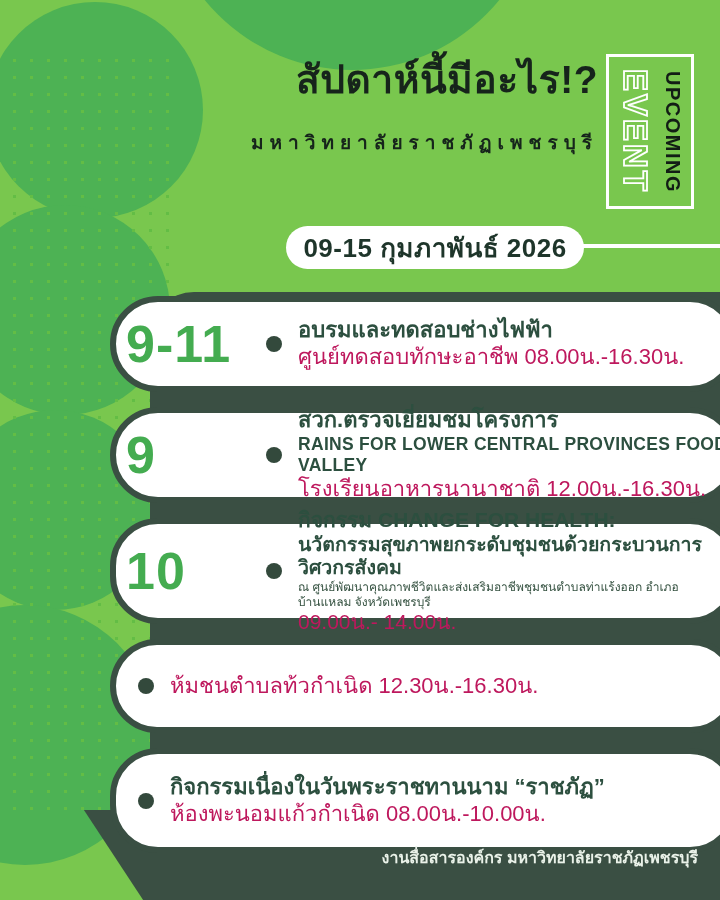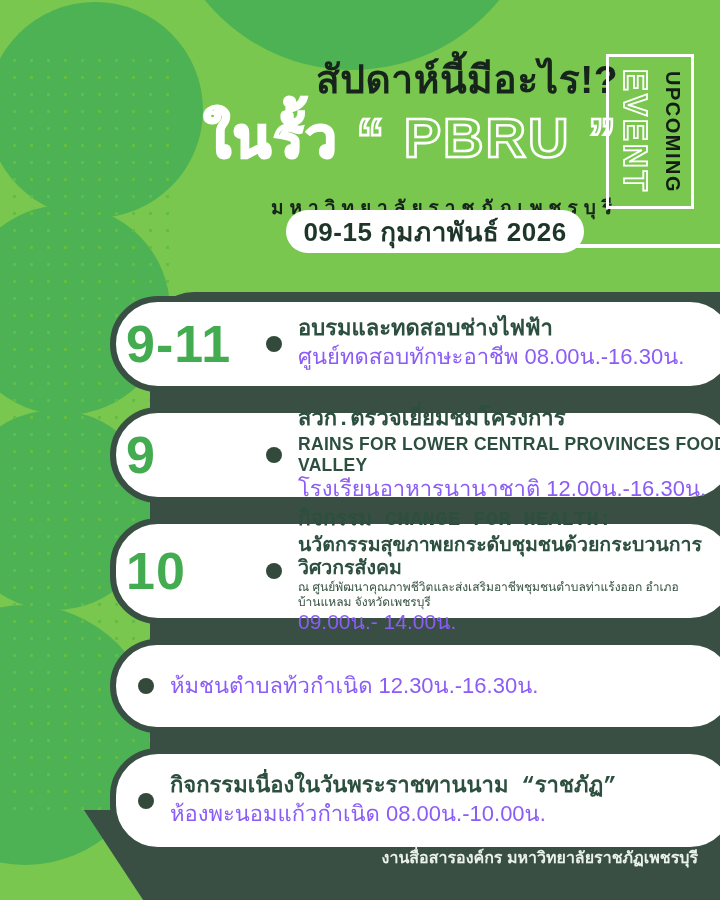--- a/index.html
+++ b/index.html
@@ -14,21 +14,21 @@
   .c-left1{left:-13px;top:2px;width:216px;height:216px;}
   .c-left2{left:-40px;top:205px;width:210px;height:210px;}
   .c-left3{left:-45px;top:410px;width:200px;height:200px;}
   .c-left4{left:-105px;top:605px;width:260px;height:260px;}
   .dots{
     position:absolute;left:6px;top:52px;width:172px;height:762px;
     background-image:radial-gradient(#63BD45 1.6px,transparent 1.8px);
     background-size:17px 17px;
   }
   
-  .header-block{position:absolute;left:136px;top:58px;width:482px;text-align:right;z-index:5;}
+  .header-block{position:absolute;left:116px;top:58px;width:482px;text-align:right;z-index:5;}
   .title-main{
     font-size:39px;font-weight:800;color:#16241B;letter-spacing:0.5px;line-height:1.15;
   }
   .title-outline{
     margin-top:4px;
     font-size:56px;font-weight:800;letter-spacing:2px;line-height:1.1;
     color:transparent;-webkit-text-stroke:2.6px #FFFFFF;
   }
   .university{
     margin-top:24px;
@@ -39,21 +39,21 @@
     border:3px solid #FFFFFF;box-sizing:border-box;z-index:5;
     display:flex;flex-direction:row;align-items:center;justify-content:space-evenly;
   }
   .v-text{writing-mode:vertical-rl;text-orientation:mixed;font-weight:800;}
   .badge-outline{
     font-size:33px;letter-spacing:3px;color:transparent;-webkit-text-stroke:1.8px #FFFFFF;
   }
   .badge-solid{font-size:20px;letter-spacing:1.5px;color:#121D15;}
   .header-line{position:absolute;left:560px;top:244px;width:160px;height:4px;background:#FFFFFF;z-index:4;}
   .date-pill{
-    position:absolute;left:286px;top:210px;width:298px;height:43px;border-radius:22px;
+    position:absolute;left:286px;top:226px;width:298px;height:43px;border-radius:22px;
     background:#FFFFFF;z-index:5;display:flex;align-items:center;justify-content:center;
     font-size:26px;font-weight:800;color:#1E352A;letter-spacing:0.5px;
   }
   
   .panel{
     position:absolute;left:150px;top:292px;width:570px;height:608px;
     background:#3A4F43;border-top-left-radius:44px;z-index:1;
   }
   .bottom-diagonal{
     position:absolute;left:78px;top:810px;width:74px;height:90px;background:#3A4F43;z-index:1;
@@ -68,22 +68,22 @@
   .card-2{top:407px;height:96px;}
   .card-3{top:518px;height:106px;}
   .card-4{top:639px;height:94px;}
   .card-5{top:748px;height:105px;}
   .card-date{
     width:128px;flex:0 0 auto;text-align:left;
     font-size:52px;font-weight:800;color:#44AC50;letter-spacing:1px;
   }
   .bullet{width:16px;height:16px;border-radius:50%;background:#33493C;flex:0 0 auto;margin:0 16px 0 12px;}
   .card-text{display:flex;flex-direction:column;justify-content:center;line-height:1.22;}
-  .t-bold{font-size:22px;font-weight:800;color:#2C4F3F;font-family:Liberation Mono, monospace;}
-  .t-reg{font-size:22px;font-weight:400;color:#8b5cf6;}
+  .t-bold{font-size:22px;font-weight:800;color:#2C4F3F;}
+  .t-reg{font-size:22px;font-weight:400;color:#be185d;}
   .t-sub-en{font-size:17.5px;font-weight:800;color:#2C4F3F;letter-spacing:0.3px;}
   .t-sub-th{font-size:19.5px;font-weight:800;color:#2C4F3F;}
   .t-note{font-size:12px;font-weight:400;color:#33503F;}
   .card-3 .t-bold{font-size:21px;}
   .card-3 .t-reg{font-size:21px;}
   
   .footer-credit{
     position:absolute;right:22px;bottom:30px;z-index:4;
     font-size:16px;font-weight:700;color:#EAF2E9;
   }
@@ -93,21 +93,20 @@
 
 <div class="circle c-top-arc"></div>
 <div class="circle c-left1"></div>
 <div class="circle c-left2"></div>
 <div class="circle c-left3"></div>
 <div class="circle c-left4"></div>
 <div class="dots"></div>
 
 <div class="header-block">
   <div class="title-main">สัปดาห์นี้มีอะไร!?</div>
-  <div class="title-outline">ในรั้ว “ PBRU ”</div>
   <div class="university">มหาวิทยาลัยราชภัฏเพชรบุรี</div>
 </div>
 
 <div class="side-badge">
   <span class="v-text badge-outline">EVENT</span>
   <span class="v-text badge-solid">UPCOMING</span>
 </div>
 
 <div class="header-line"></div>
 <div class="date-pill">09-15 กุมภาพันธ์ 2026</div>

